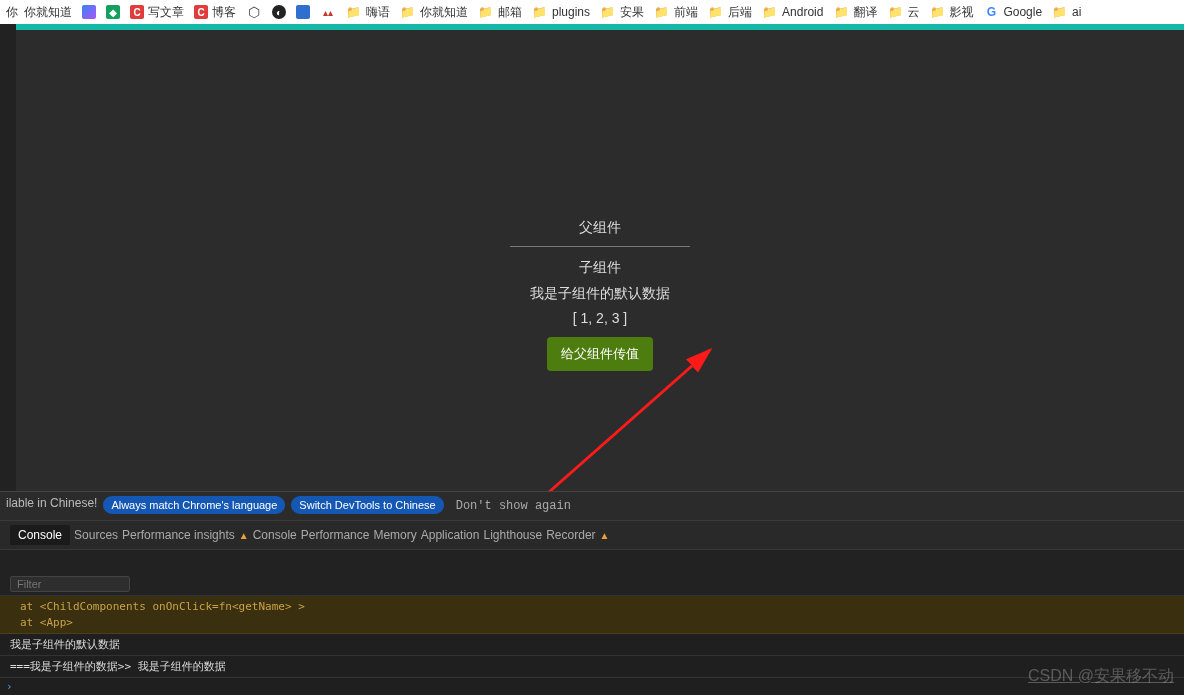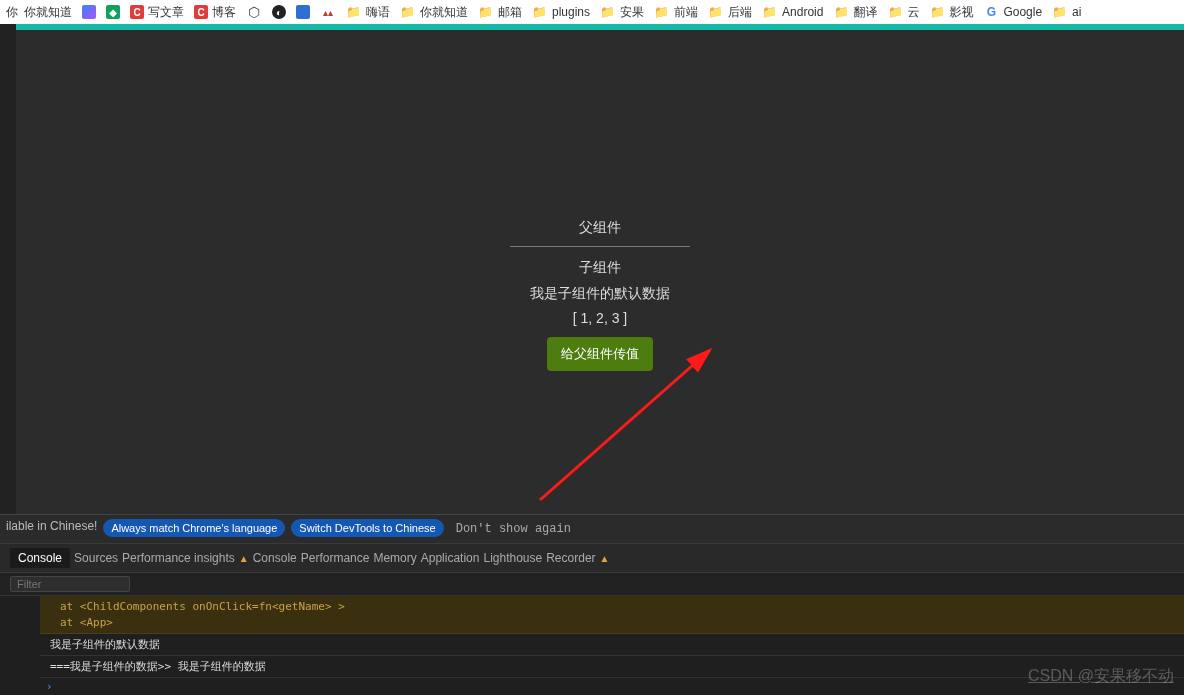--- a/index.html
+++ b/index.html
@@ -84,23 +84,23 @@
     border-bottom:1px solid #3a3a3a;
     font-size:12px; color:#aaa;
   }
   .dt-tab { cursor:pointer; display:flex; align-items:center; gap:4px; }
   .dt-tab.active { color:#fff; background:#1b1b1b; padding:3px 8px; border-radius:2px 2px 0 0; }
   .warn-tri { color:#e9a23b; font-size:10px; }
   .dt-filter { padding:3px 10px; background:#222; border-bottom:1px solid #333; }
   .dt-filter input {
     background:#2e2e2e; border:1px solid #444;
     color:#aaa; font-size:11px; padding:1px 6px;
-    width:120px; border-radius:2px;
-  }
-  .console-body { background:#1f1f1f;padding-left:40px; }
+    width:120px; border-radius:2px;margin-top:23px;
+  }
+  .console-body { background:#1f1f1f; }
   .console-warn {
     background:#3a2f0f; padding:3px 12px 3px 20px;
     font-family:monospace; font-size:11px; color:#c9a24a;
     line-height:1.4; border-bottom:1px solid #4a3f1a;
   }
   .console-log {
     padding:3px 10px; font-family:monospace;
     font-size:11px; color:#ddd;
     border-bottom:1px solid #333;
   }

